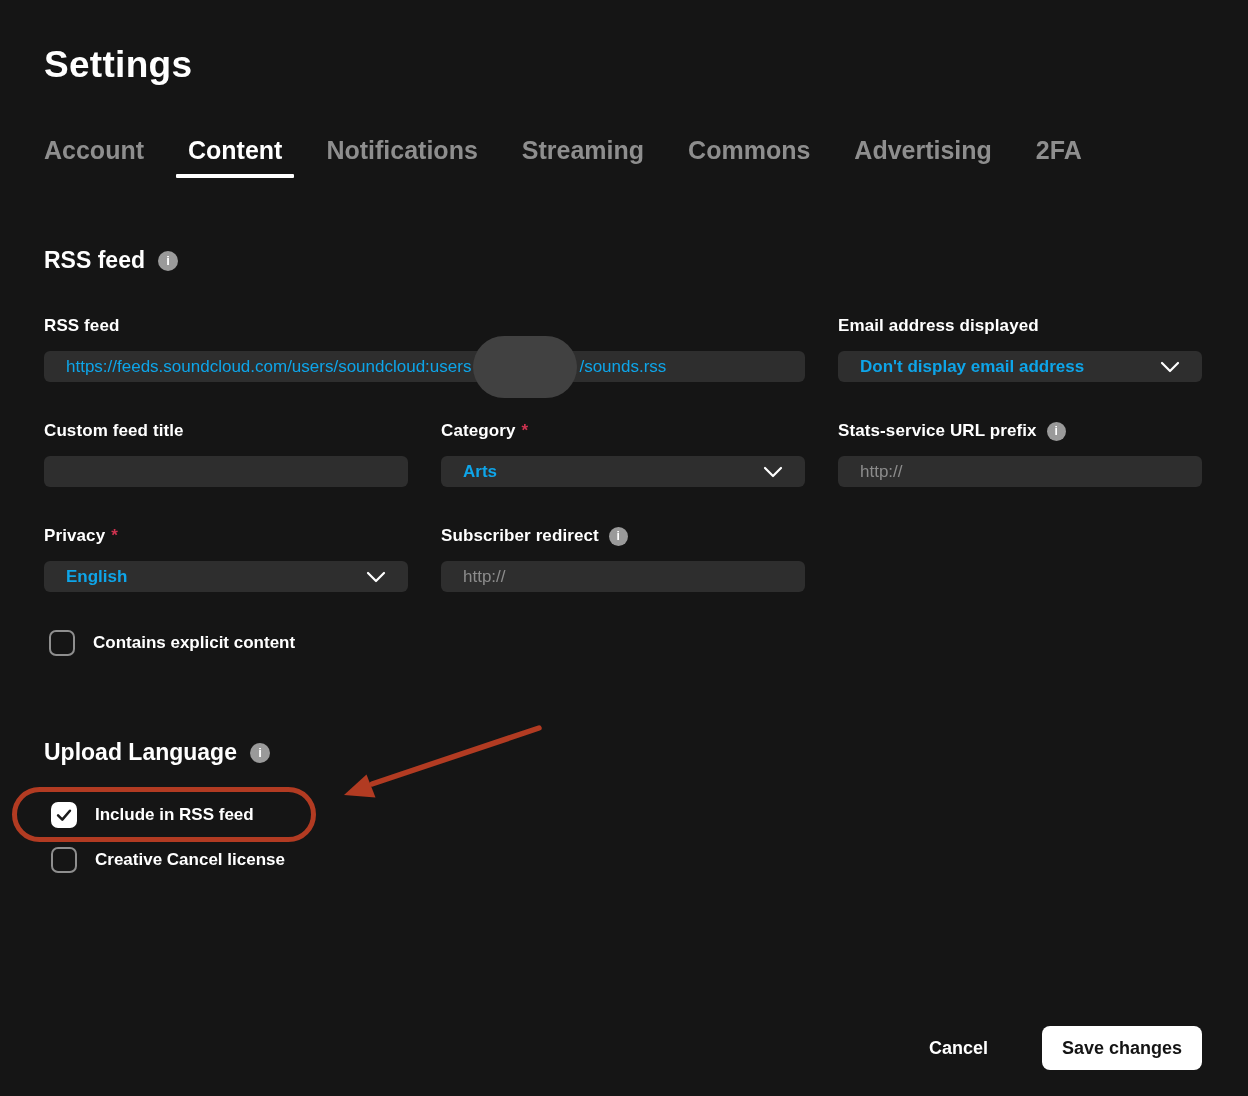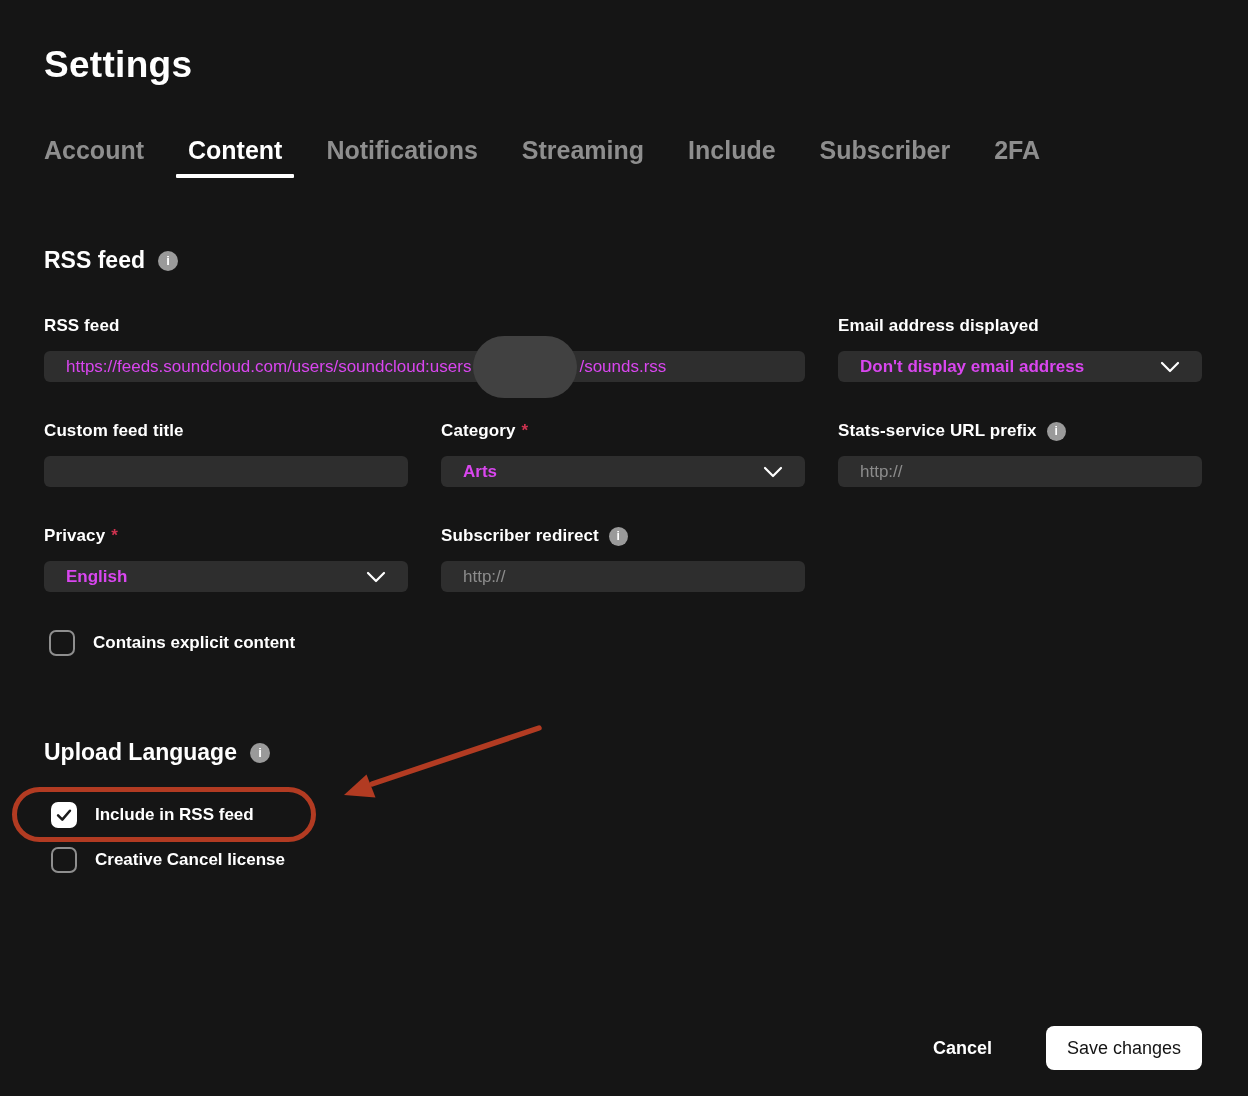--- a/index.html
+++ b/index.html
@@ -30,21 +30,21 @@
 
   
   .form-row{display:grid;grid-template-columns:364px 364px 364px;column-gap:33px;margin-top:39px;align-items:start;}
   .form-row.first{margin-top:42px;}
   .span2{grid-column:1 / 3;}
   .field-label{display:flex;align-items:center;gap:10px;font-size:17px;font-weight:700;margin-bottom:15px;letter-spacing:.1px;}
   .required{color:#cf3350;font-weight:700;margin-left:-4px;}
 
   .text-input,.select,.input-display{
     height:31px;width:100%;box-sizing:border-box;background:#2e2e2e;border:none;border-radius:6px;
-    padding:0 22px;font-size:17px;color:#d946ef;font-family:"Liberation Sans",sans-serif;outline:none;
+    padding:0 22px;font-size:17px;color:#0ea5e9;font-family:"Liberation Sans",sans-serif;outline:none;
   }
   .text-input::placeholder{color:#8c8c8c;opacity:1;}
 
   .input-display{display:flex;align-items:center;white-space:nowrap;overflow:visible;}
   .redaction{flex:0 0 104px;height:62px;margin:-7px 2px;background:#414141;border-radius:31px;}
 
   .select{display:flex;align-items:center;justify-content:space-between;cursor:pointer;font-weight:bold;}
   .chevron{flex:0 0 auto;margin-left:12px;display:flex;align-items:center;}
 
   
@@ -65,36 +65,36 @@
     position:absolute;left:-39px;top:-15px;width:304px;height:55px;box-sizing:border-box;
     border:5px solid #b23b22;border-radius:28px;pointer-events:none;
   }
   .annotation-arrow{position:absolute;left:279px;top:-84px;pointer-events:none;}
 
   
   .footer{position:absolute;top:1026px;right:46px;display:flex;align-items:center;gap:54px;}
   .cancel-btn{font-size:18px;font-weight:700;color:#ffffff;background:none;border:none;cursor:pointer;
     font-family:"Liberation Sans",sans-serif;padding:0;}
   .save-btn{height:44px;min-width:156px;padding:0 20px;border:none;border-radius:8px;background:#ffffff;
-    color:#141414;font-size:18px;font-weight:400;font-family:"Liberation Sans",sans-serif;cursor:pointer;}
+    color:#141414;font-size:18px;font-weight:700;font-family:"Liberation Sans",sans-serif;cursor:pointer;}
 </style>
 </head>
 <body>
 
 <div class="container">
 
   <h1 class="page-title">Settings</h1>
 
   <div class="tabs">
     <div class="tab">Account</div>
     <div class="tab active">Content</div>
     <div class="tab">Notifications</div>
     <div class="tab">Streaming</div>
-    <div class="tab">Include</div>
-    <div class="tab">Subscriber</div>
+    <div class="tab">Commons</div>
+    <div class="tab">Advertising</div>
     <div class="tab">2FA</div>
   </div>
 
   <h2 class="section-title rss-title">
     <span>RSS feed</span>
     <span class="info-icon">i</span>
   </h2>
 
   <div class="form-row first">
     <div class="span2">

